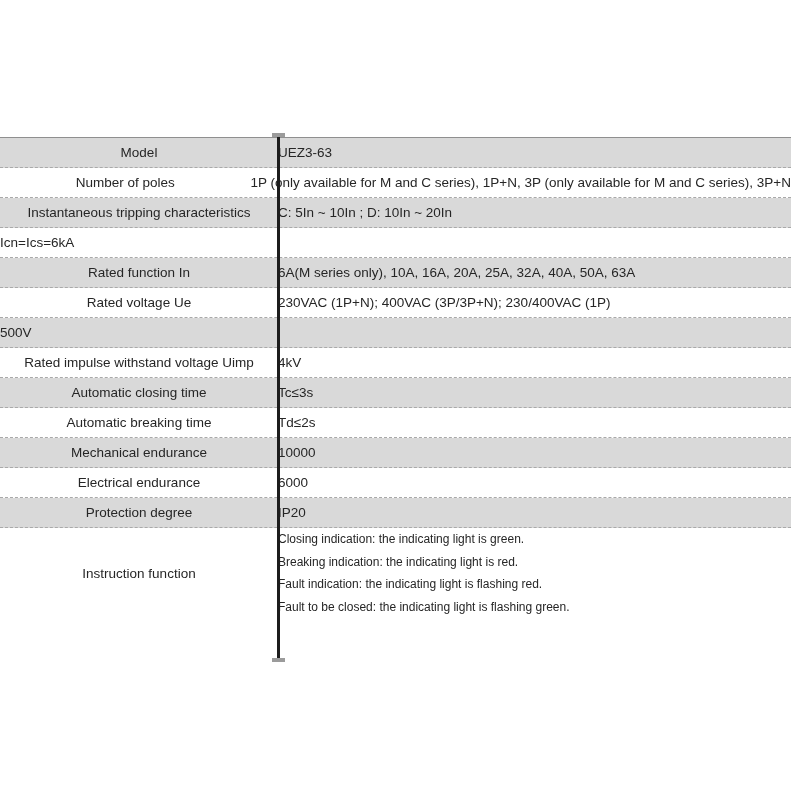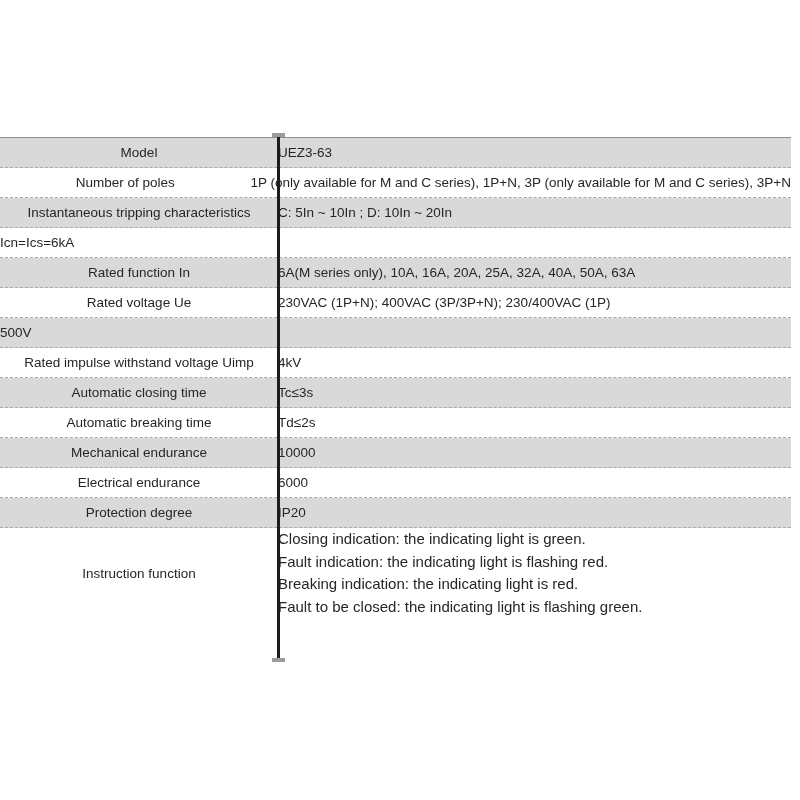--- a/index.html
+++ b/index.html
@@ -41,21 +41,21 @@
     width: 278px;
     text-align: center;
   }
   .val {
     flex: 1;
     white-space: nowrap;
   }
   .lines {
     white-space: normal;
     line-height: 22.5px;
-    font-size: 15px;
+    font-size: 12px;
   }
   .divider {
     position: absolute;
     left: 277px;
     top: 133px;
     width: 3px;
     height: 529px;
     background: #1c1c1c;
   }
   .divider::before,
@@ -135,21 +135,21 @@
 
   <div class="row">
     <div class="lbl">Protection degree</div>
     <div class="val">IP20</div>
   </div>
 
   <div class="row row-tall">
     <div class="lbl">Instruction function</div>
     <div class="val lines">
       <div>Closing indication: the indicating light is green.</div>
+      <div>Breaking indication: the indicating light is red.</div>
       <div>Fault indication: the indicating light is flashing red.</div>
-      <div>Breaking indication: the indicating light is red.</div>
       <div>Fault to be closed: the indicating light is flashing green.</div>
     </div>
   </div>
 
 </div>
 
 <div class="divider"></div>
 
 </body></html>

